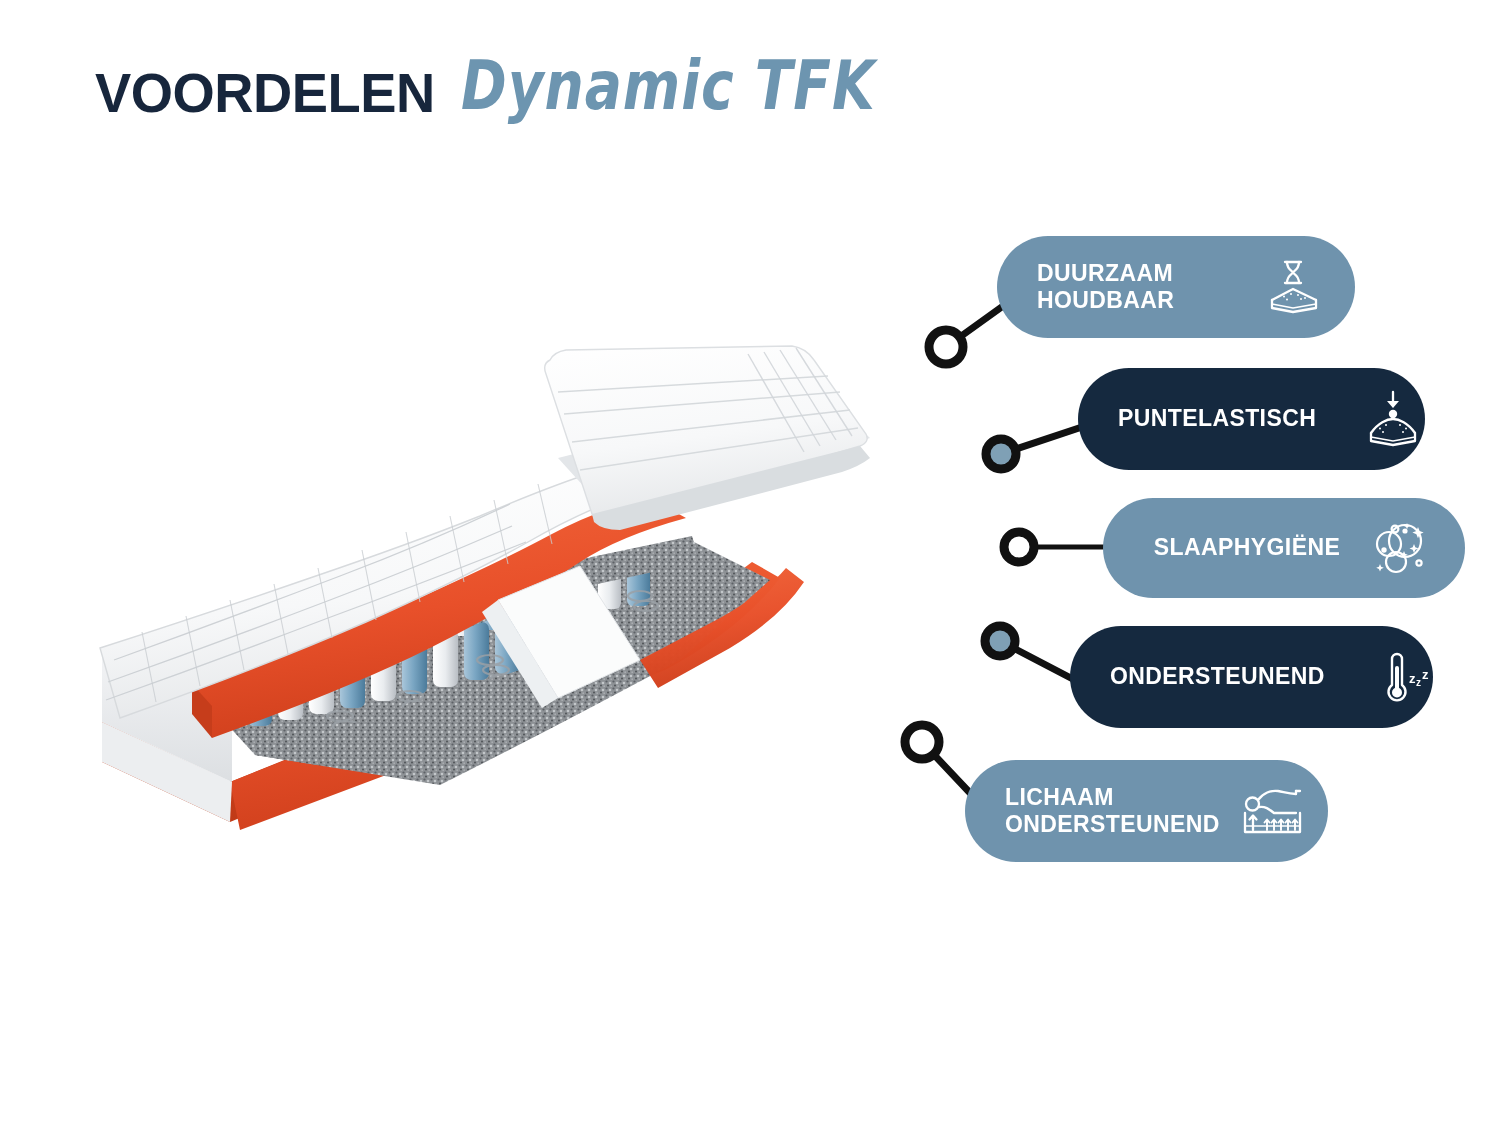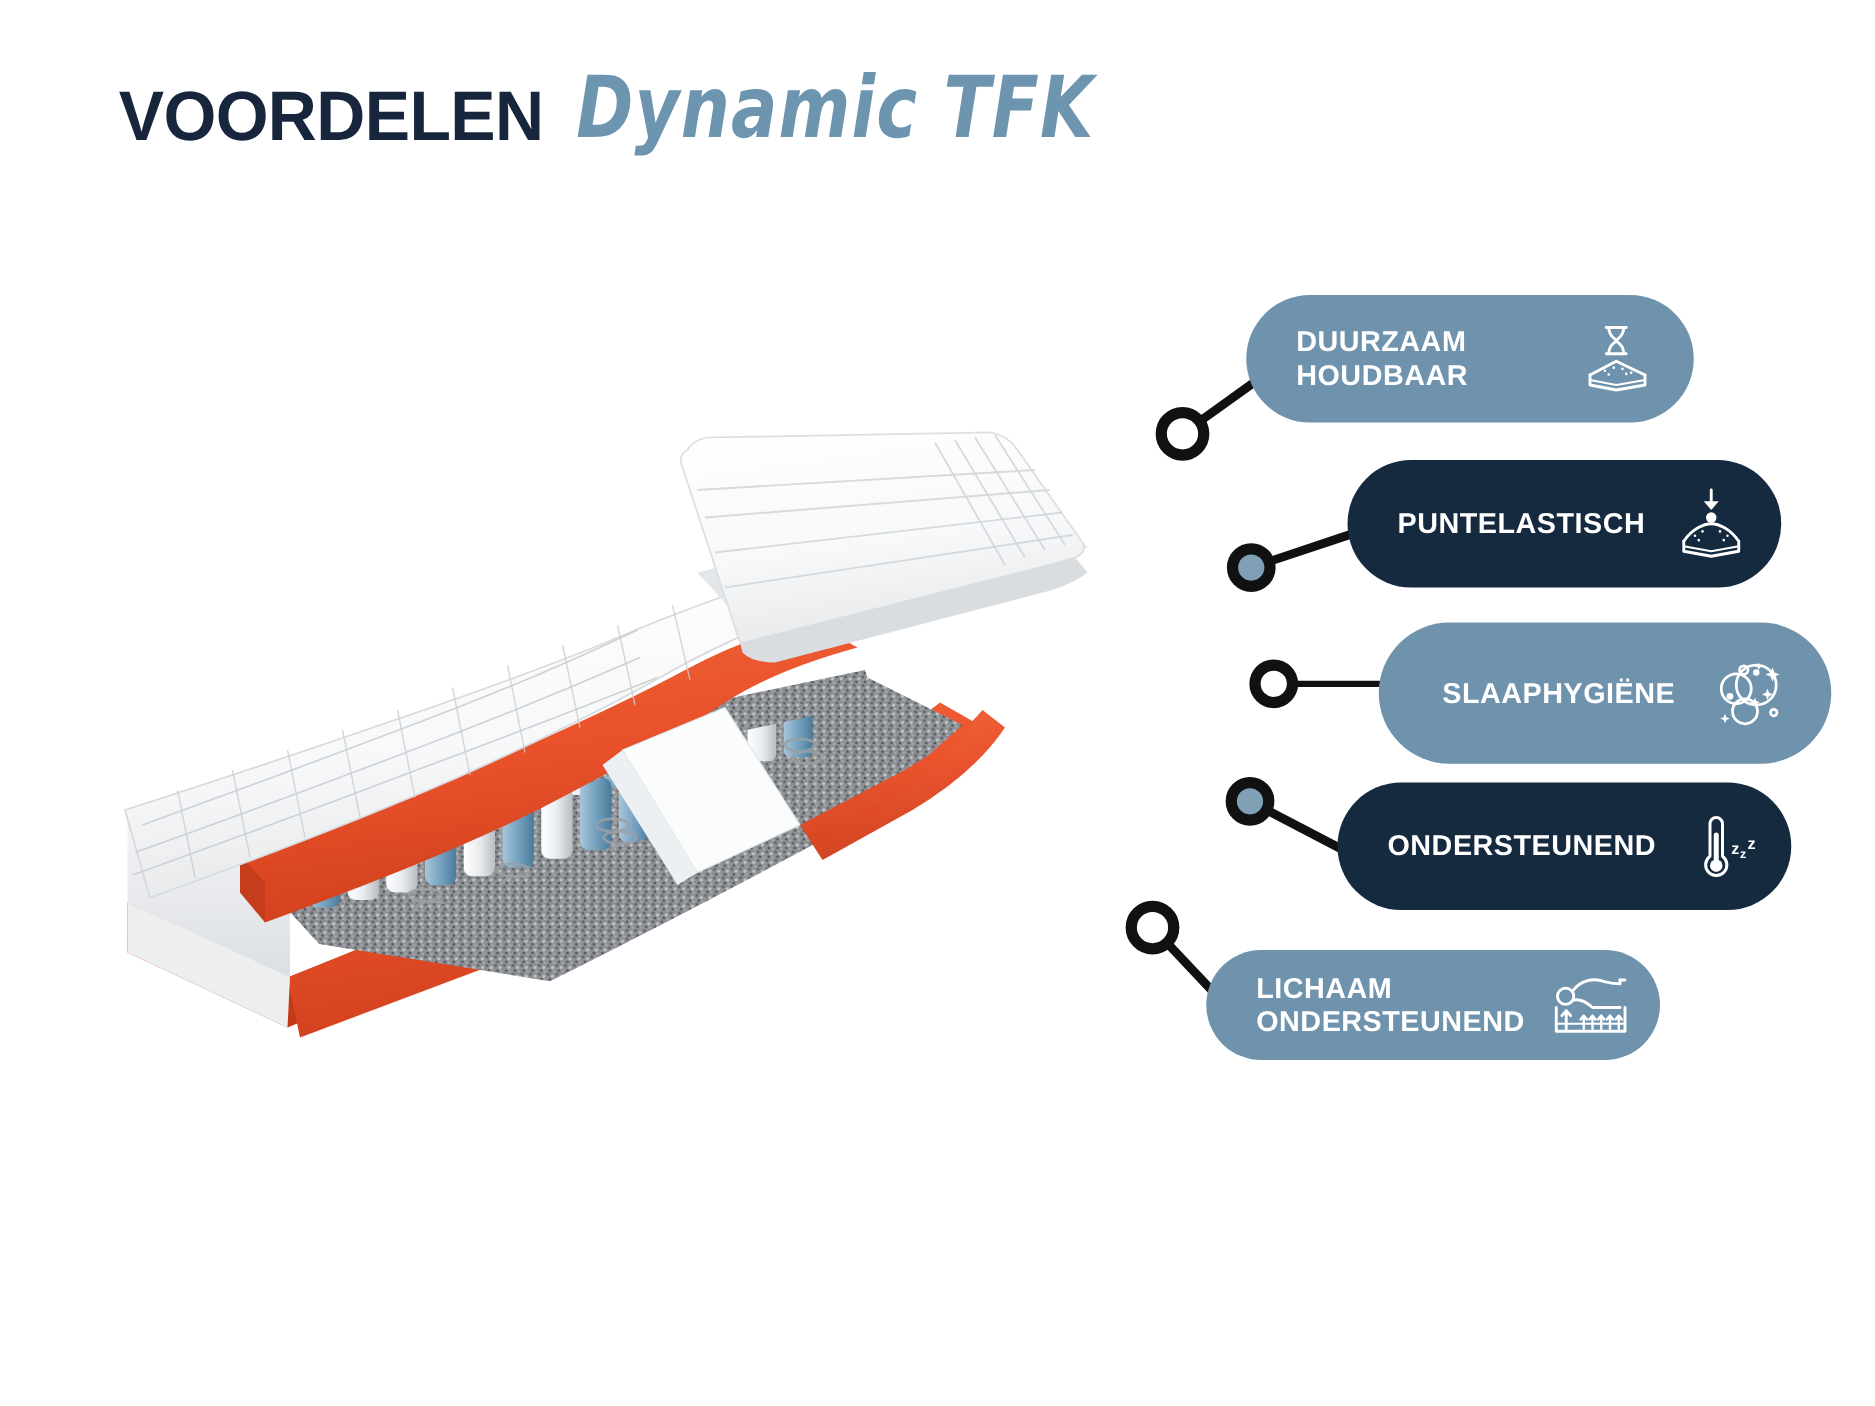--- a/index.html
+++ b/index.html
@@ -58,21 +58,21 @@
 
   .pill {
     position: absolute;
     display: flex;
     align-items: center;
     border-radius: 999px;
     padding: 0 26px 0 40px;
     pointer-events: auto;
   }
   .pill.light { background: #6f93ad; }
-  .pill.dark  { background: #15293f; }
+  .pill.dark  { background: #15293f; gap: 24px; }
 
   .pill-label {
     flex: 1 1 auto;
     color: #ffffff;
     font-weight: bold;
     font-size: 23px;
     letter-spacing: 0.4px;
     line-height: 1.18;
     white-space: pre-line;
   }
@@ -82,25 +82,25 @@
     display: flex; align-items: center; justify-content: center;
     margin-left: 14px;
   }
   .pill-icon svg { display:block; }
 
   
   #pill-duurzaam      { left: 997px;  top: 236px; width: 358px; height: 102px; }
   #pill-duurzaam .pill-label { text-align: left; }
   #pill-puntelastisch { left: 1078px; top: 368px; width: 347px; height: 102px; }
   #pill-puntelastisch .pill-label { text-align: center; }
-  #pill-slaaphygiene  { left: 1103px; top: 498px; width: 362px; height: 113px; justify-content: center; }
+  #pill-slaaphygiene  { left: 1103px; top: 498px; width: 362px; height: 100px; justify-content: center; }
   #pill-slaaphygiene .pill-label { text-align: center; }
   #pill-slaapklimaat  { left: 1070px; top: 626px; width: 363px; height: 102px; }
   #pill-slaapklimaat .pill-label { text-align: center; }
-  #pill-lichaam       { left: 965px;  top: 760px; width: 363px; height: 88px; }
+  #pill-lichaam       { left: 965px;  top: 760px; width: 363px; height: 102px; }
   #pill-lichaam .pill-label { text-align: left; }
 
   .leader-dot { pointer-events: auto; }
 </style>
 </head>
 <body>
 
 <div id="title-bar">
   <span id="title-main">VOORDELEN</span>
   <span id="title-sub">Dynamic TFK</span>

